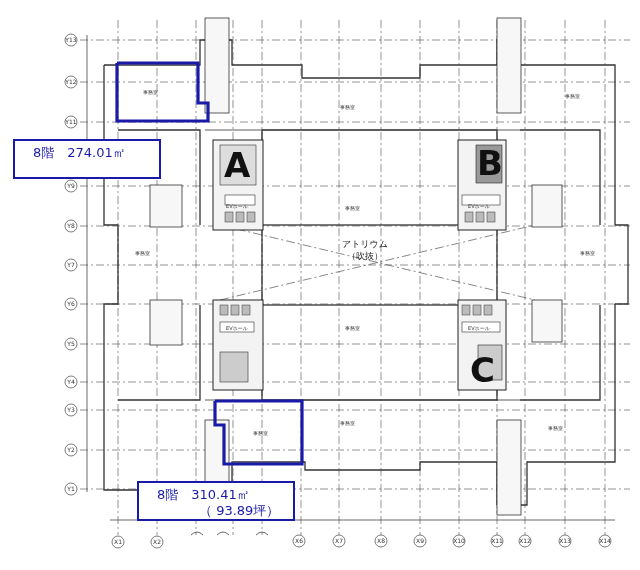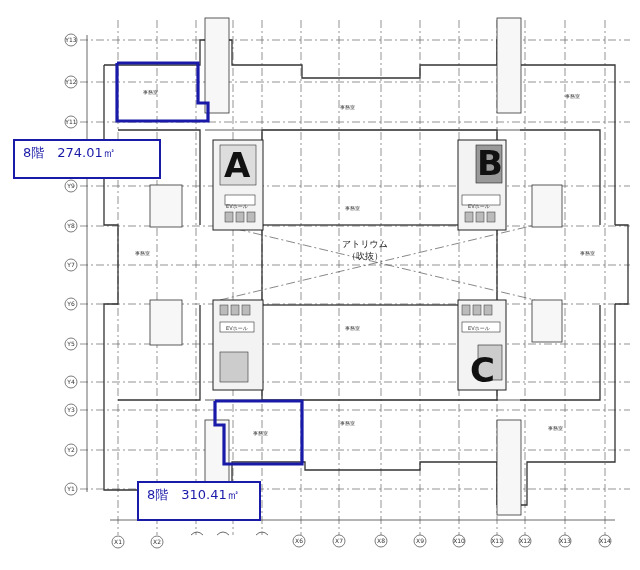--- a/index.html
+++ b/index.html
@@ -2,25 +2,25 @@
 <html><head>
   <meta charset="utf-8">
   <style>
     html, body { margin: 0; padding: 0; background: #ffffff; }
     body { width: 640px; height: 570px; position: relative; overflow: hidden; font-family: "DejaVu Sans", sans-serif; }
     #plan { position: absolute; left: 0; top: 0; width: 640px; height: 570px; }
     .area-label {
       position: absolute; box-sizing: border-box;
       border: 2px solid #1a1aa8; background: #ffffff;
       color: #1a1aa8; font-family: "DejaVu Sans", sans-serif;
-      font-size: 13px; line-height: 16px; padding: 4px 8px;
+      font-size: 13px; line-height: 16px; padding: 4px 18px;
     }
     .area-label .row { white-space: pre; display: block; }
     #label-a { left: 13px; top: 139px; width: 148px; height: 40px; }
-    #label-b { left: 137px; top: 481px; width: 124px; height: 40px; }
+    #label-b { left: 137px; top: 481px; width: 158px; height: 40px; }
     .gridtag { font-family: "DejaVu Sans", sans-serif; font-size: 6px; fill: #333; }
     .roomtxt { font-family: "DejaVu Sans", sans-serif; font-size: 5px; fill: #333; }
     .atrium { font-family: "DejaVu Sans", sans-serif; font-size: 9px; fill: #222; }
     .core-letter { font-family: "DejaVu Sans", sans-serif; font-weight: bold; font-size: 34px; fill: #111; }
   </style>
 </head>
 <body>
 
 <svg id="plan" viewBox="0 0 640 570" xmlns="http://www.w3.org/2000/svg">
 
@@ -227,13 +227,14 @@
     <path d="M256,535 q6,-6 12,0"></path>
   </g>
 </svg>
 
 <div class="area-label" id="label-a">
   <span class="row"><span>8階</span>　<span>274.01㎡</span></span>
 </div>
 
 <div class="area-label" id="label-b">
   <span class="row"><span>8階</span>　<span>310.41㎡</span></span>
+  <span class="row" style="padding-left:42px">（ 93.89坪）</span>
 </div>
 
 </body></html>

